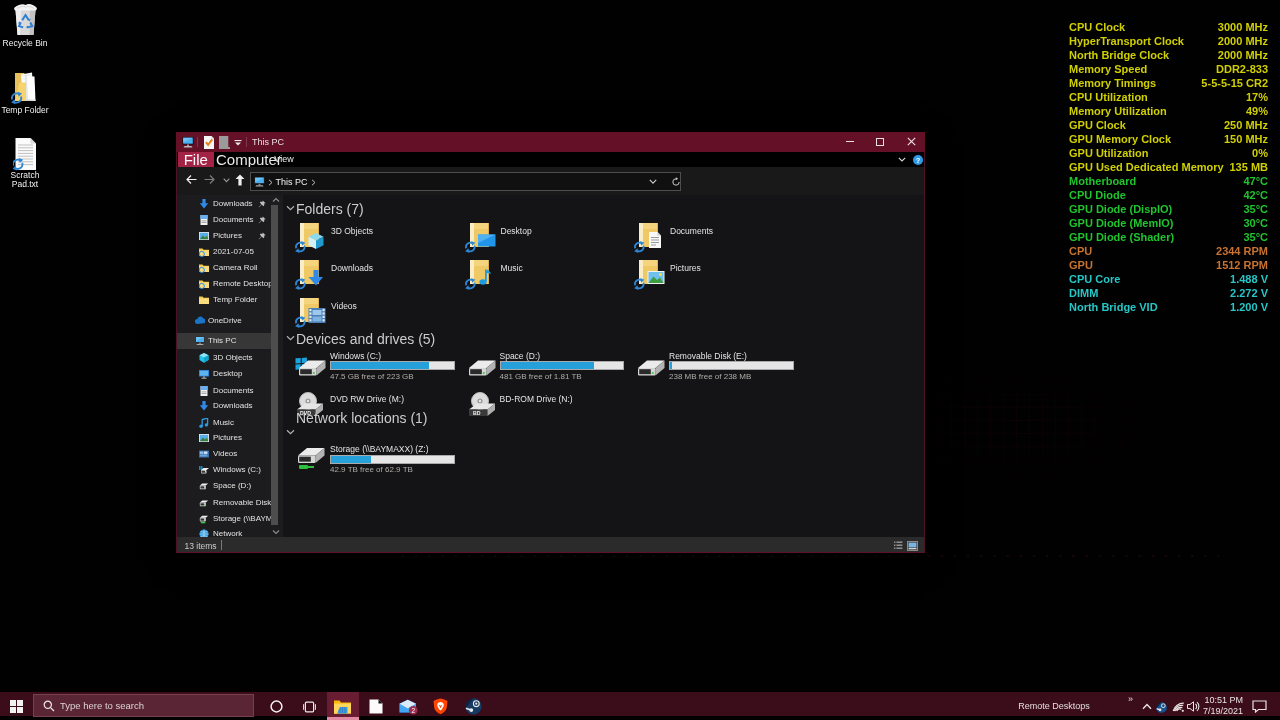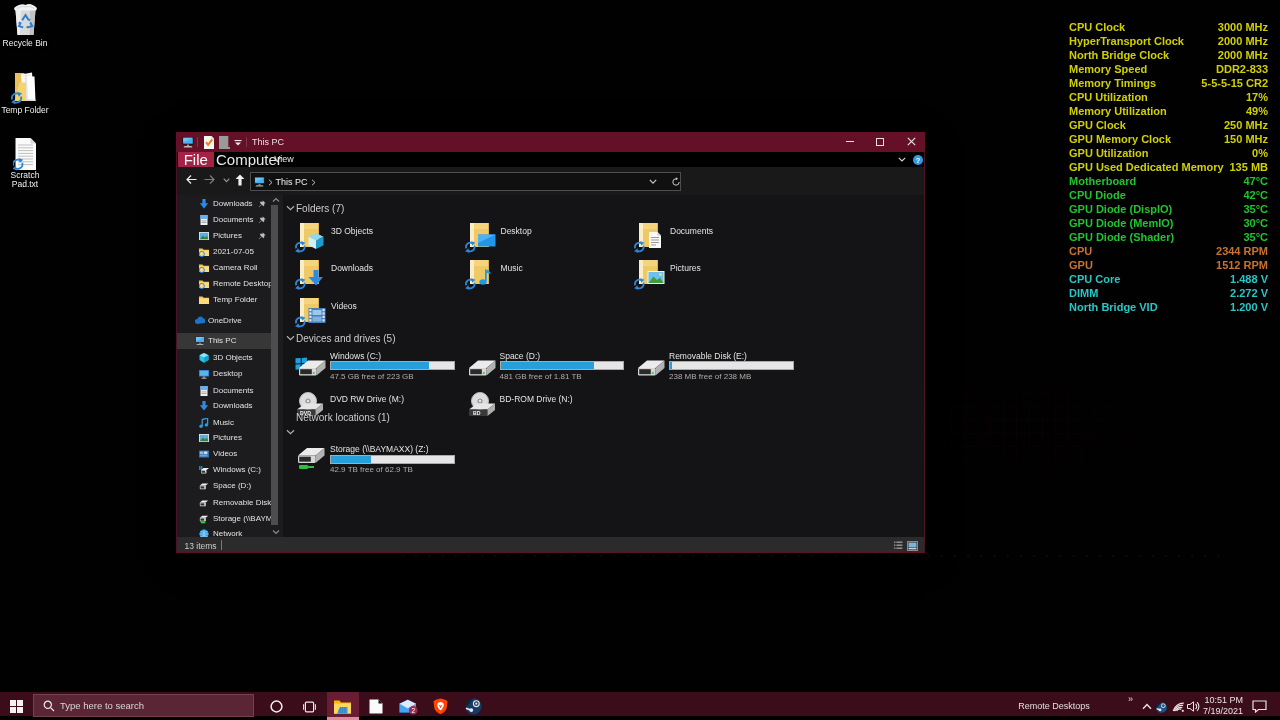--- a/index.html
+++ b/index.html
@@ -16,21 +16,21 @@
   #win { position:absolute; left:176px; top:131.5px; width:749px; height:421.5px; background:#141416; box-shadow:0 8px 26px rgba(0,0,0,0.65); }
   #titlebar { position:absolute; left:0; top:0; width:749px; height:20.5px; background:#641127; }
   #ribbon { position:absolute; left:0; top:20.5px; width:749px; height:15px; background:#000; }
   #navrow { position:absolute; left:0; top:35.5px; width:749px; height:27.5px; background:#191919; }
   #navpane { position:absolute; left:0; top:63px; width:107px; height:342.5px; background:#1c1c1e; }
   #content { position:absolute; left:107px; top:63px; width:642px; height:342.5px; background:#141416; }
   #statusbar { position:absolute; left:0; top:405.5px; width:749px; height:16px; background:#2b2b2b; }
   .navitem { position:absolute; left:0; width:94.5px; height:16px; color:#e2e2e2; font-size:8px; line-height:16px; white-space:nowrap; overflow:hidden; }
   .navitem .ic { position:absolute; left:23px; top:3px; width:10px; height:10px; }
   .navitem .tx { position:absolute; left:37px; top:0; }
-  .ghead { position:absolute; color:#cccccc; font-size:10px; line-height:12px; white-space:nowrap; }
+  .ghead { position:absolute; color:#cccccc; font-size:14px; line-height:12px; white-space:nowrap; }
   .tlabel { position:absolute; color:#e4e4e4; font-size:8.5px; line-height:10px; white-space:nowrap; }
   .tsub { position:absolute; color:#b0aca8; font-size:8px; line-height:10px; white-space:nowrap; }
   .bar { position:absolute; width:124.5px; height:9px; background:#e6e6e6; border:1px solid #aaaaaa; }
   .bar .fill { position:absolute; left:0; top:0; height:7px; background:#26a0da; }
   
   #taskbar { position:absolute; left:0; top:692px; width:1280px; height:24px; background:#3b0c19; }
 </style>
 </head>
 <body>
 <div id="desktop">

